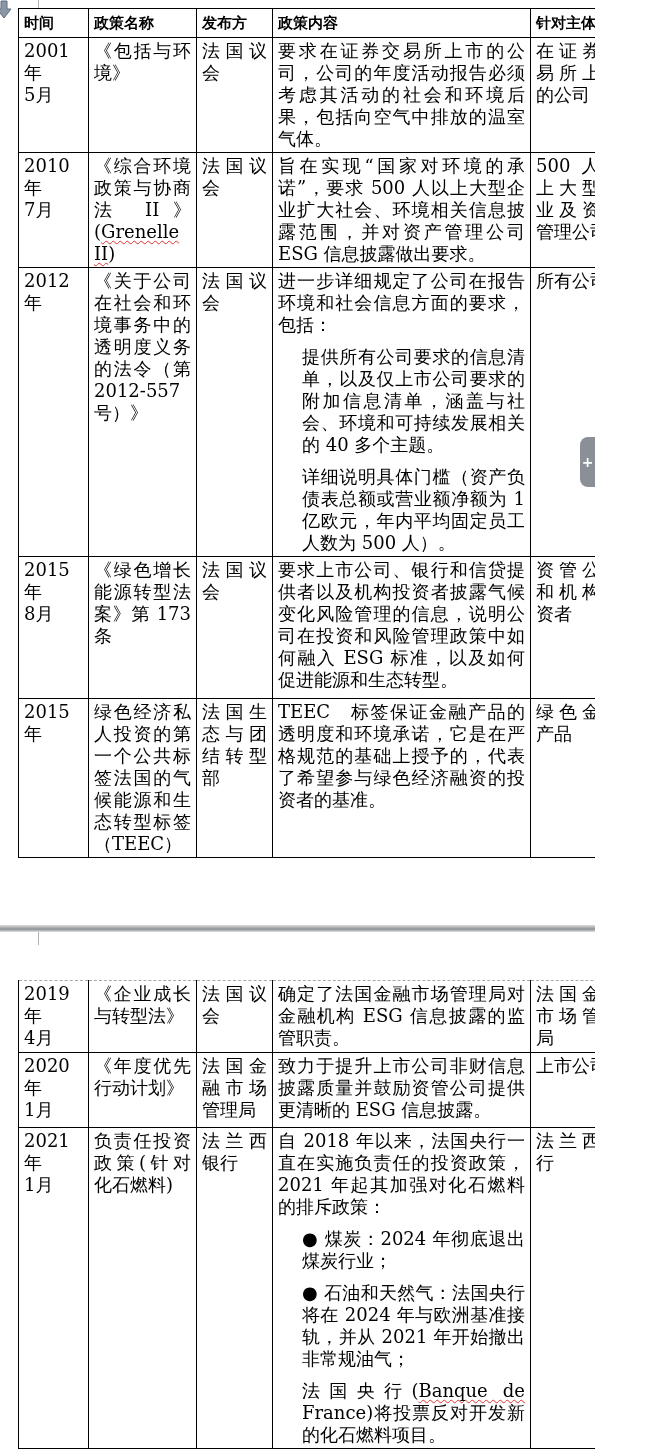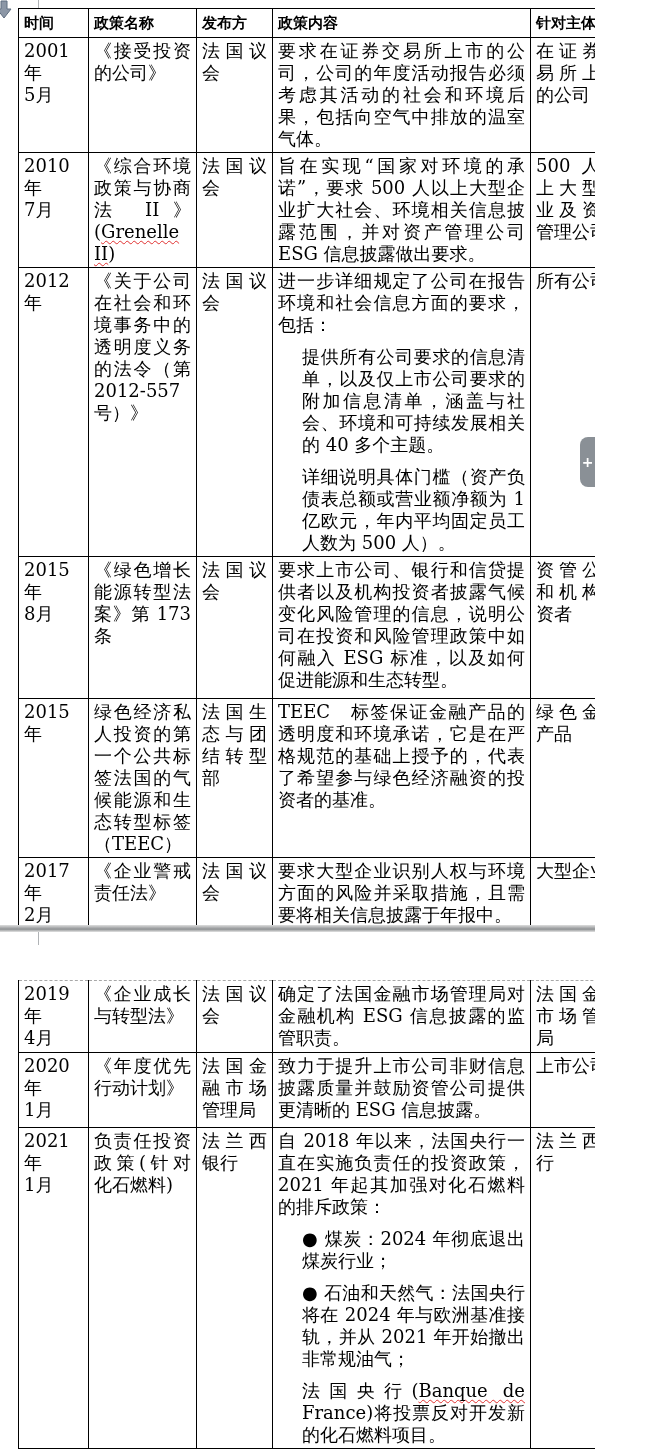--- a/index.html
+++ b/index.html
@@ -93,21 +93,21 @@
           <th>发布方</th>
           <th>政策内容</th>
           <th>针对主体</th>
         </tr>
         <tr class="data-row" style="height: 92px;">
           <td>
             <div>2001年</div>
             <div>5月</div>
           </td>
           <td>
-            <div class="para"><span>《接受投资的公司》</span></div>
+            <div class="para"><span>《包括与环境》</span></div>
           </td>
           <td>
             <div class="para"><span>法国议会</span></div>
           </td>
           <td>
             <div class="para"><span>要求在证券交易所上市的公司，公司的年度活动报告必须考虑其活动的社会和环境后果，包括向空气中排放的温室气体。</span></div>
           </td>
           <td>
             <div class="para"><span>在证券交易所上市的公司</span></div>
           </td>
@@ -175,38 +175,20 @@
             <div class="para"><span>绿色经济私人投资的第一个公共标签法国的气候能源和生态转型标签（TEEC）</span></div>
           </td>
           <td>
             <div class="para"><span>法国生态与团结转型部</span></div>
           </td>
           <td>
             <div class="para"><span>TEEC　标签保证金融产品的透明度和环境承诺，它是在严格规范的基础上授予的，代表了希望参与绿色经济融资的投资者的基准。</span></div>
           </td>
           <td>
             <div class="para"><span>绿色金融产品</span></div>
-          </td>
-        </tr>
-        <tr class="data-row" style="height: 74px;">
-          <td>
-            <div>2017年</div>
-            <div>2月</div>
-          </td>
-          <td>
-            <div class="para"><span>《企业警戒责任法》</span></div>
-          </td>
-          <td>
-            <div class="para"><span>法国议会</span></div>
-          </td>
-          <td>
-            <div class="para"><span>要求大型企业识别人权与环境方面的风险并采取措施，且需要将相关信息披露于年报中。</span></div>
-          </td>
-          <td>
-            <div class="para"><span>大型企业</span></div>
           </td>
         </tr>
       </tbody>
   </table>
 
   <div class="page-band"></div>
 
   <table class="policy-table" id="tableB">
     <colgroup>
       <col class="c-time">

